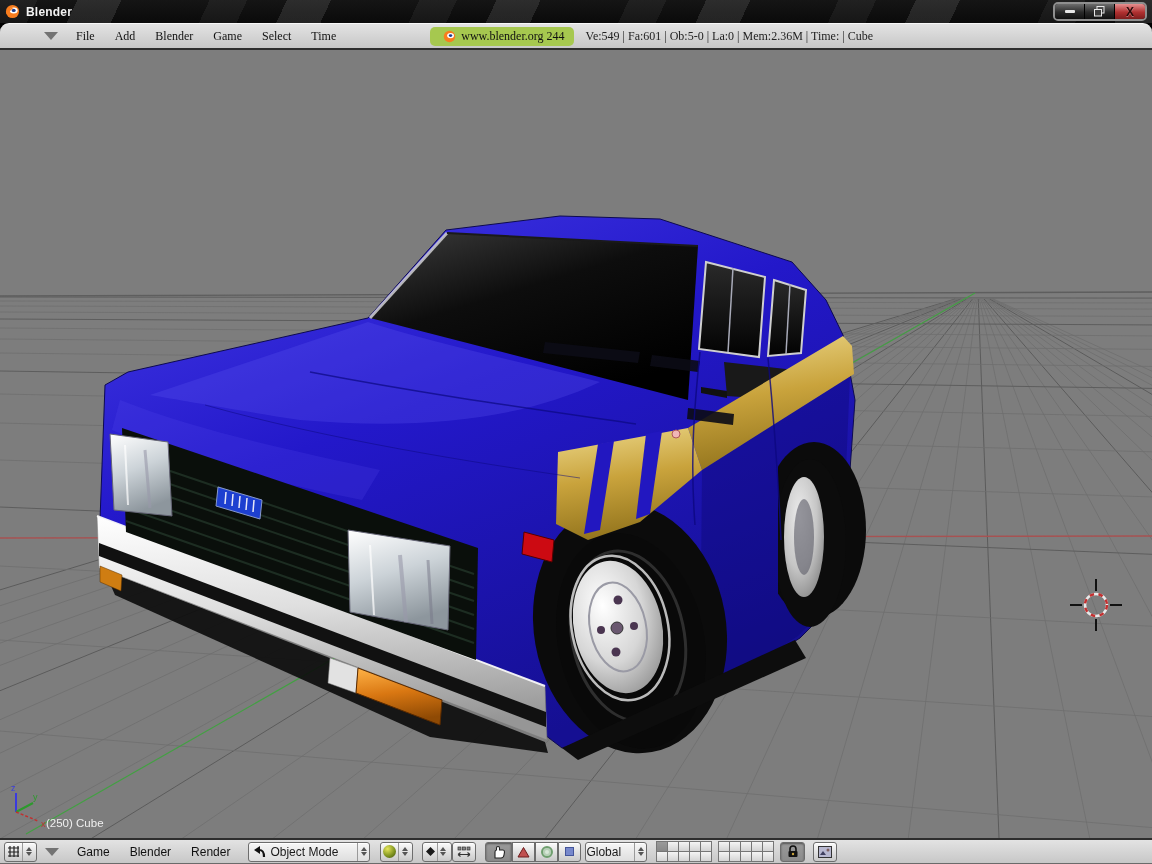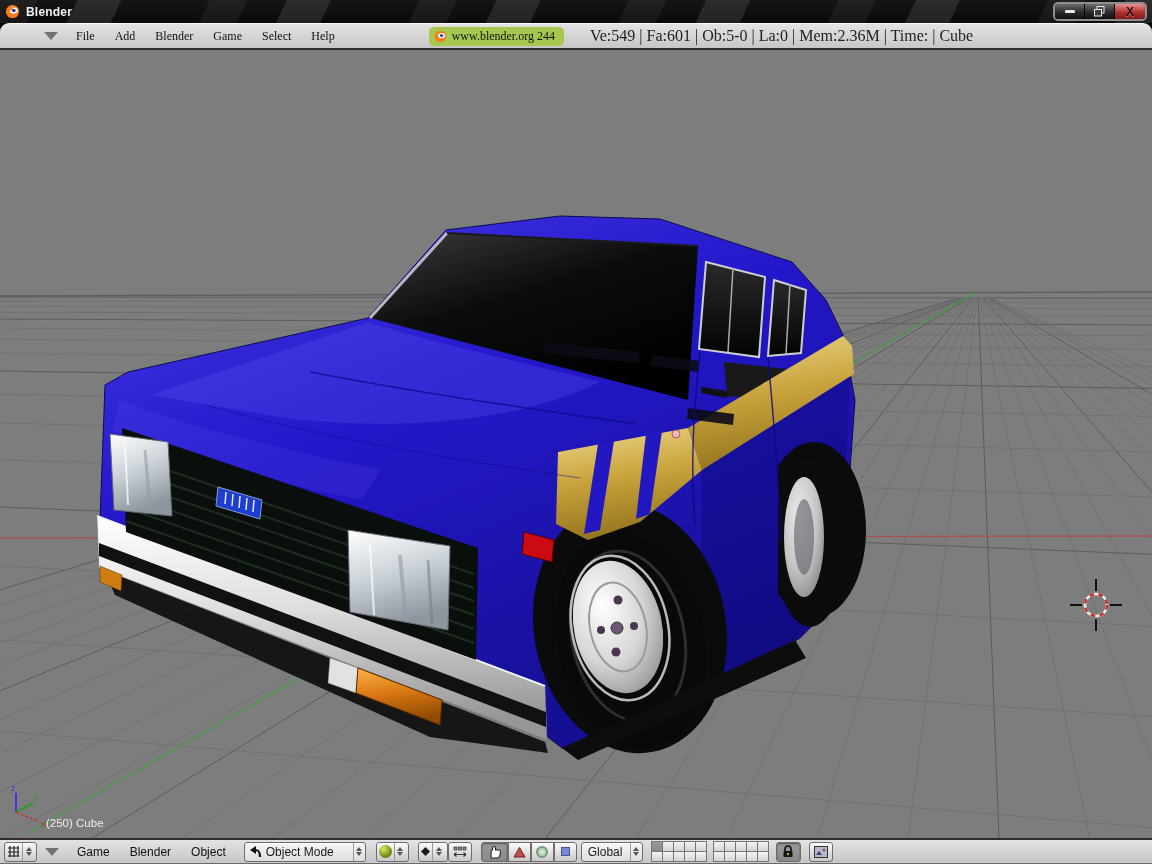--- a/index.html
+++ b/index.html
@@ -28,22 +28,22 @@
   .hdr { position:absolute; left:0; width:1152px;
     background:linear-gradient(#e3e3e3,#c7c7c7); color:#1a1a1a; font-size:12px;
     display:flex; align-items:center; }
   .hdr-top { top:23px; height:27px; border-radius:9px 9px 0 0;
     border-top:1px solid #f8f8f8; border-bottom:2px solid #2e2e2e;font-family:Liberation Serif, serif; }
   .hdr-bottom { top:838px; height:26px; border-top:2px solid #2e2e2e; border-bottom:1px solid #6a6a6a; }
   .collapse-tri { width:0; height:0; border-left:7px solid transparent; border-right:7px solid transparent;
     border-top:8px solid #737373; margin:0 8px; }
   .menu-item { padding:0 10px; color:#111; cursor:default; }
   .badge { display:flex; align-items:center; gap:5px; background:#a6c84f; border-radius:5px;
-    padding:2px 9px 2px 5px; margin-left:84px; font-size:12px; color:#111; }
-  .stats { margin-left:26px; color:#222; font-size:16px; white-space:nowrap; }
+    padding:2px 9px 2px 13px; margin-left:84px; font-size:12px; color:#111; }
+  .stats { margin-left:12px; color:#222; font-size:12px; white-space:nowrap; }
 
   
   .btn { height:20px; border:1px solid #6d6d6d; border-radius:3px;
     background:linear-gradient(#fbfbfb,#c9c9c9); display:flex; align-items:center; justify-content:center;
     box-shadow:inset 0 1px 0 #fff; }
   .btn.pressed { background:linear-gradient(#9a9a9a,#8b8b8b); box-shadow:inset 0 1px 2px rgba(0,0,0,.45); }
   .field { height:20px; border:1px solid #6d6d6d; border-radius:3px;
     background:linear-gradient(#f6f6f6,#dedede); display:flex; align-items:center; box-shadow:inset 0 1px 0 #fff; }
   .stepper { display:flex; flex-direction:column; align-items:center; justify-content:center;
     border-left:1px solid #9a9a9a; height:100%; width:12px; gap:1px; }
@@ -88,21 +88,21 @@
   </div>
 
   <div class="hdr hdr-top">
     <span class="collapse-tri" style="margin-left:44px"></span>
     <div style="display:flex">
         <span class="menu-item">File</span>
         <span class="menu-item">Add</span>
         <span class="menu-item">Blender</span>
         <span class="menu-item">Game</span>
         <span class="menu-item">Select</span>
-        <span class="menu-item">Help</span>
+        <span class="menu-item">Time</span>
       </div>
     <div class="badge">
       <svg width="13" height="13" viewBox="0 0 16 16">
         <circle cx="8" cy="8" r="7" fill="#f87d1e"></circle>
         <ellipse cx="9.3" cy="6.8" rx="4.2" ry="3.2" fill="#fff"></ellipse>
         <ellipse cx="9.3" cy="6.8" rx="2.1" ry="1.7" fill="#1b3a8a"></ellipse>
       </svg>
       <span>www.blender.org 244</span>
     </div>
     <span class="stats">Ve:549 | Fa:601 | Ob:5-0 | La:0 | Mem:2.36M | Time: | Cube</span>
@@ -343,21 +343,21 @@
       </svg>
       <span class="stepper" style="border-left:1px solid #9a9a9a">
           <i class="up"></i>
           <i class="dn"></i>
         </span>
     </div>
     <span class="collapse-tri"></span>
     <div style="display:flex">
         <span class="menu-item">Game</span>
         <span class="menu-item">Blender</span>
-        <span class="menu-item">Object</span>
+        <span class="menu-item">Render</span>
       </div>
     <div class="field" style="width:122px; margin-left:8px; padding-left:4px">
       <svg width="14" height="13">
         <polygon points="1,5 7,1 7,9" fill="#111"></polygon>
         <path d="M6,5 C10,5 11,7 11,12" stroke="#111" stroke-width="2.2" fill="none"></path>
       </svg>
       <span style="flex:1; padding-left:3px">Object Mode</span>
       <span class="stepper">
           <i class="up"></i>
           <i class="dn"></i>
@@ -398,21 +398,21 @@
             <polygon points="6.5,1.5 12,11 1,11" fill="#c05050" stroke="#6e1d1d" stroke-width="1"></polygon>
           </svg>
       </div>
       <div class="btn" style="width:23px; border-radius:0">
         <span style="width:12px;height:12px;border-radius:50%;border:2.5px solid #6f9f6f;background:#d8e8d8;box-shadow:inset 0 0 0 2px #b8d0b8"></span>
       </div>
       <div class="btn" style="width:23px; border-radius:0 3px 3px 0">
         <span style="width:9px;height:9px;background:#7788cc;border:1.5px solid #44559a"></span>
       </div>
     </div>
-    <div class="field" style="width:62px; margin-left:4px; padding-left:6px">
+    <div class="field" style="width:62px; margin-left:4px; ">
       <span style="flex:1">Global</span>
       <span class="stepper">
           <i class="up"></i>
           <i class="dn"></i>
         </span>
     </div>
     <div style="display:flex; gap:7px; margin-left:9px">
       <div class="layer-grid">
           <div class="layer-cell sel"></div>
           <div class="layer-cell"></div>

